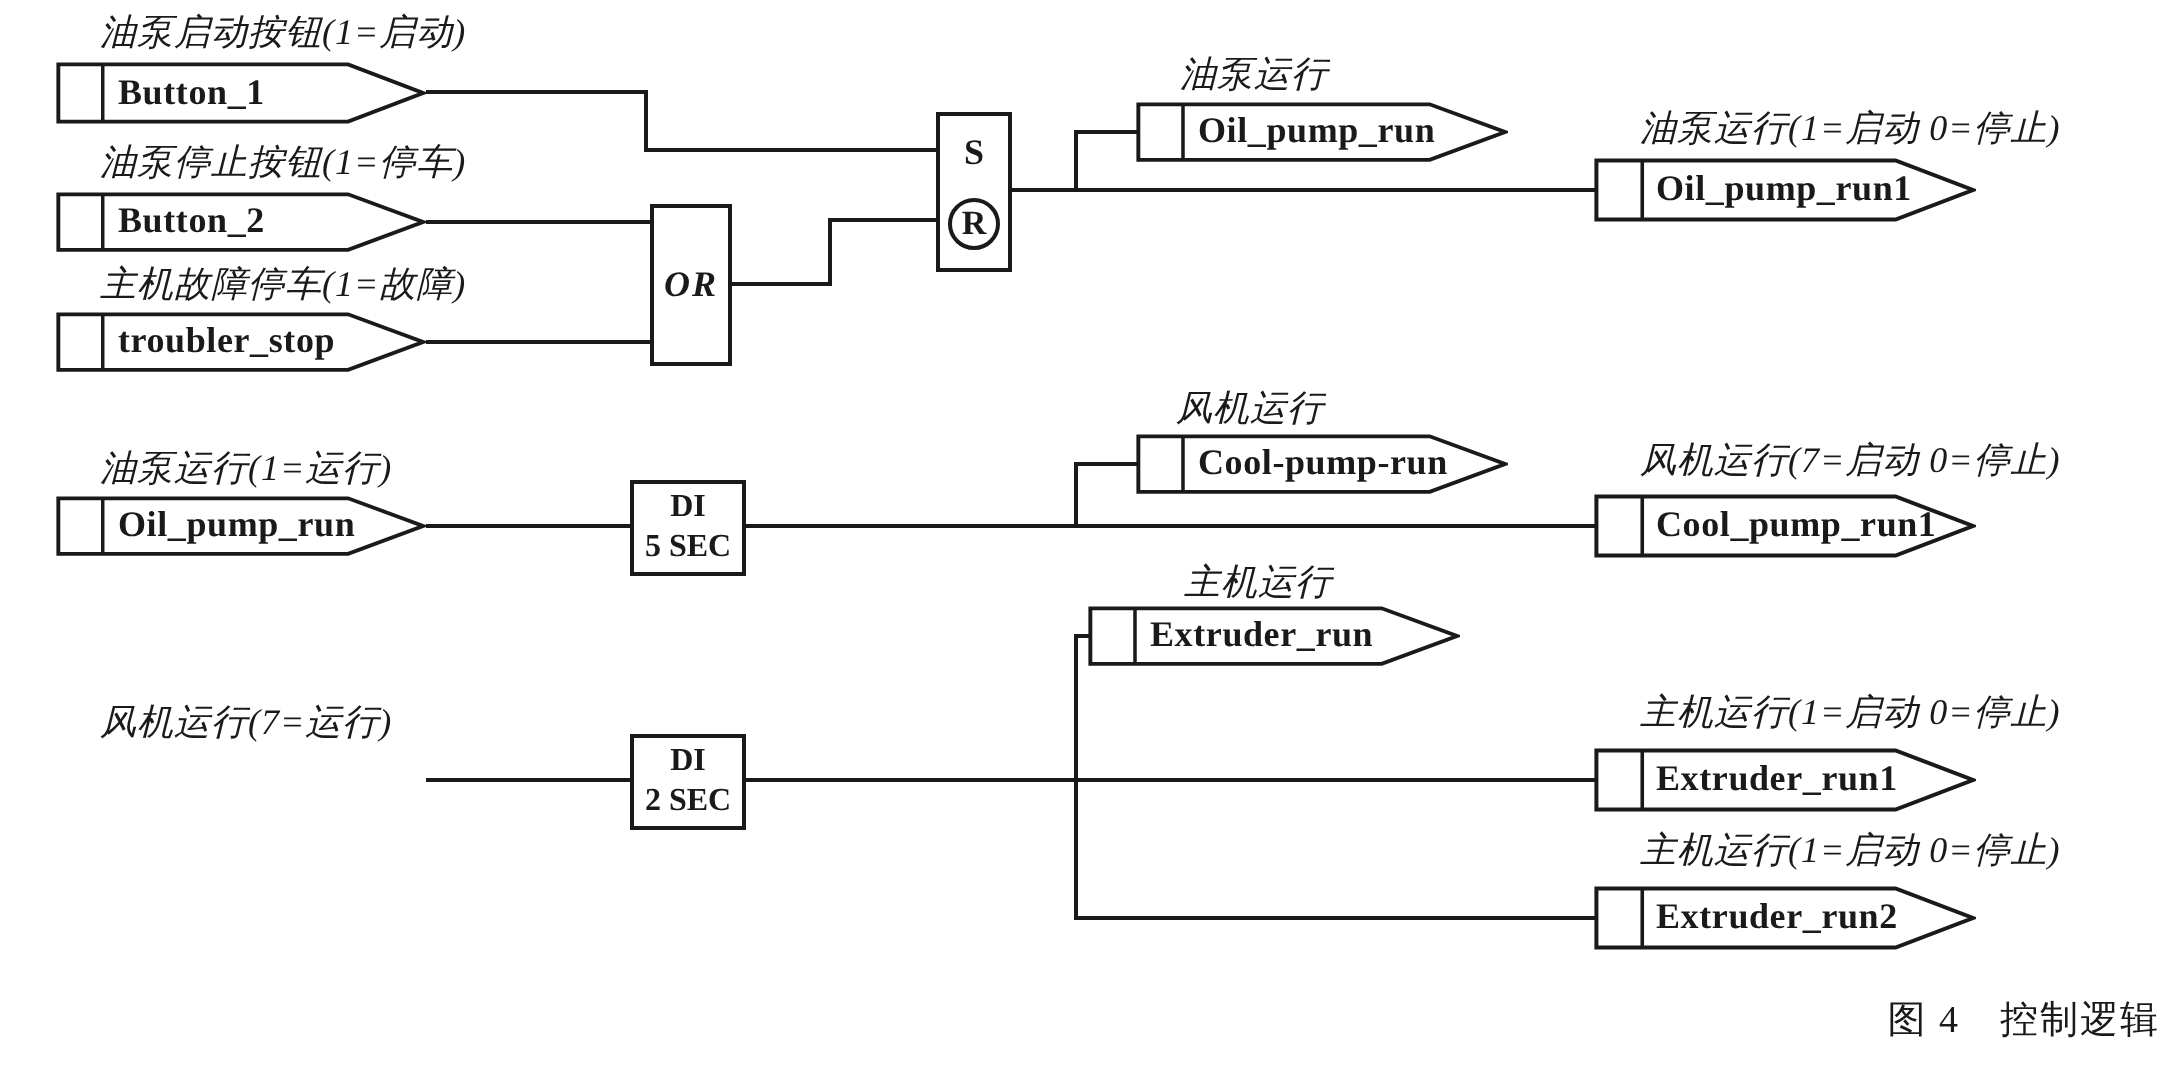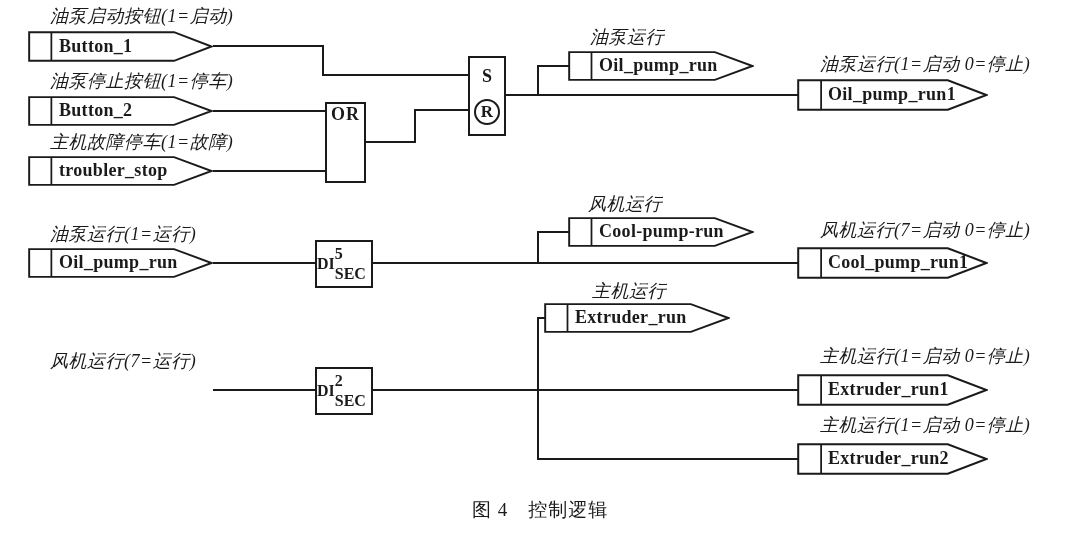--- a/index.html
+++ b/index.html
@@ -63,27 +63,29 @@
   }
   .block {
     position: absolute;
     border: 2.5px solid #1a1a1a;
     background: #ffffff;
     box-sizing: border-box;
     font-weight: bold;
   }
   .or-block {
     display: flex;
+    align-items: center;
     justify-content: center;
     font-size: 18px;
     letter-spacing: 1px;
+    font-style: italic;
   }
   .di-block {
     display: flex;
-    flex-direction: row;
+    flex-direction: column;
     align-items: center;
     justify-content: center;
     font-size: 16px;
     line-height: 20px;
   }
   .sr-block { }
   .sr-s {
     position: absolute;
     left: 0; right: 0;
     top: 8px;
@@ -104,21 +106,21 @@
     justify-content: center;
     font-size: 17px;
     font-weight: bold;
     box-sizing: border-box;
   }
   .caption {
     position: absolute;
     left: 0;
     right: 0;
     top: 497px;
-    text-align: center;
+    text-align: right;
     font-size: 19px;
     letter-spacing: 1px;
   }
 </style>
 </head>
 <body>
 
 <div id="canvas">
 
   <svg id="wires" viewBox="0 0 1080 538">

